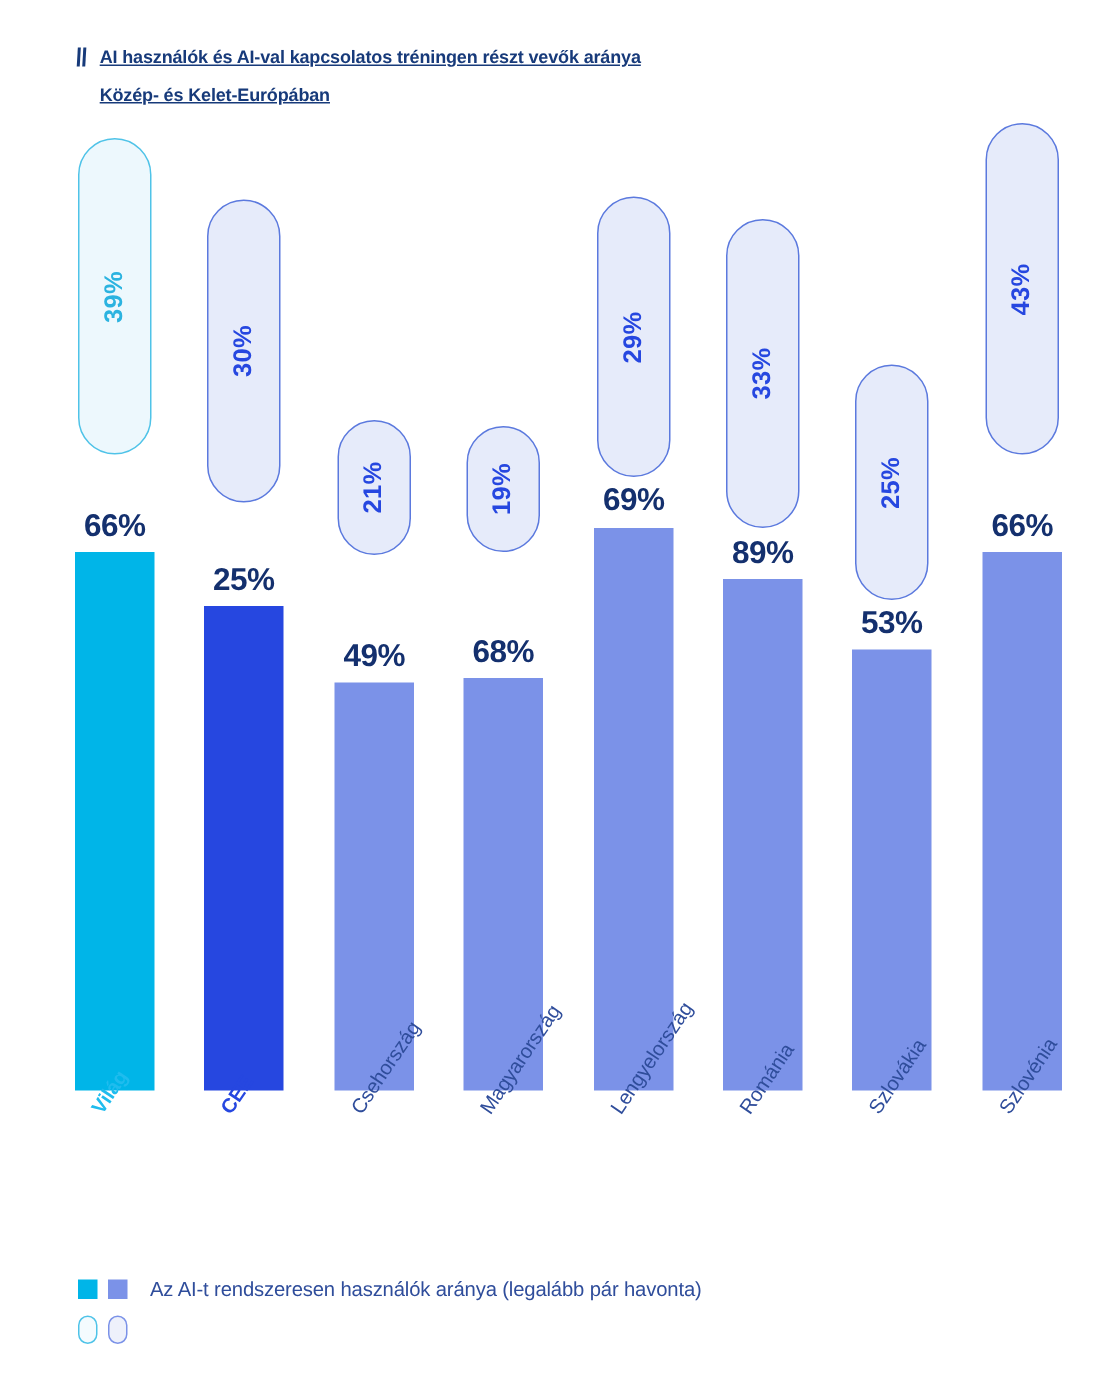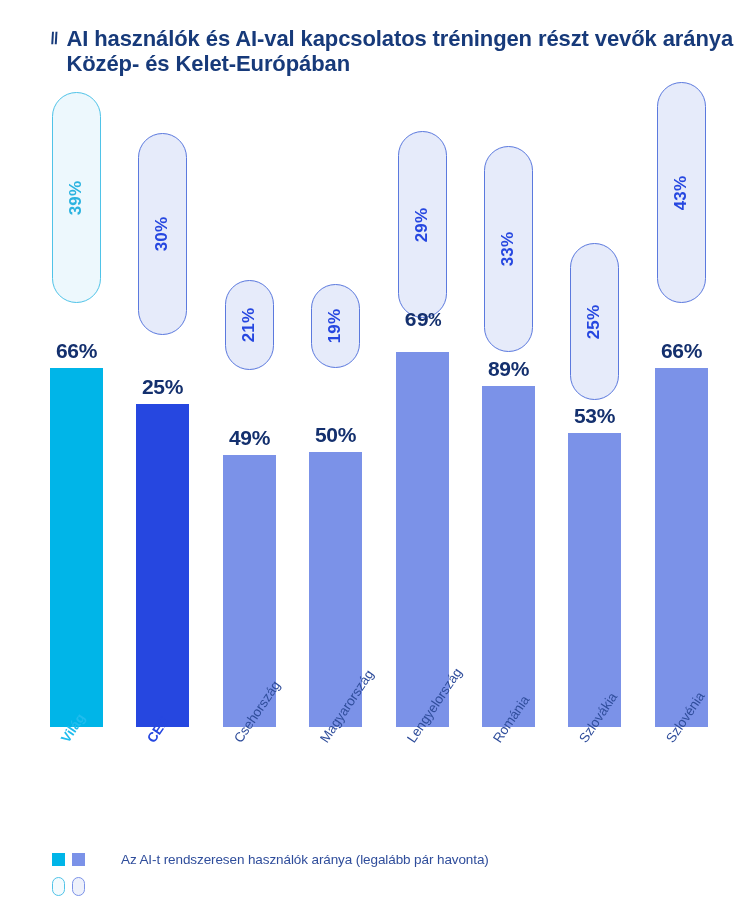--- a/index.html
+++ b/index.html
@@ -35,24 +35,25 @@
     font-size: 17px;
     font-weight: bold;
     line-height: 25px;
     letter-spacing: -1px;
     margin-right: 9px;
     flex: 0 0 auto;
     transform: skewX(-14deg);
   }
   .title-text {
     color: #173A7A;
-    font-size: 22px;
+    font-size: 12px;
     font-weight: bold;
     line-height: 25px;
     letter-spacing: -0.1px;
+    text-decoration: underline;
   }
   .title-line {
     display: block;
     white-space: nowrap;
   }
 
   
   .plot {
     position: absolute;
     left: 0;
@@ -124,21 +125,20 @@
   .legend {
     position: absolute;
     left: 52px;
     top: 846px;
     width: 640px;
   }
   .legend-row {
     display: flex;
     align-items: center;
     height: 27px;
-    gap: 21px;
   }
   .legend-swatches {
     width: 48px;
     display: flex;
     align-items: center;
     gap: 7px;
     flex: 0 0 auto;
   }
   .sw-square {
     width: 13px;
@@ -193,29 +193,29 @@
         </div>
         <div class="bar" style="left: 223px; top: 455px; width: 53px; height: 272px; background: rgb(123, 146, 232);"></div>
         <div class="bar-label" style="left: 217px; top: 426px; width: 65px;">49%</div>
         <div class="cat-label normal" style="left: 231px; top: 737px;">Csehország</div>
       </div>
       <div class="group" style="left: 0px;">
         <div class="pill" style="left: 311px; top: 284px; width: 49px; height: 84px; border: 1.6px solid rgb(91, 121, 222); background: rgb(230, 235, 250);">
           <span class="pill-label" style="color: rgb(38, 71, 224);">19%</span>
         </div>
         <div class="bar" style="left: 309px; top: 452px; width: 53px; height: 275px; background: rgb(123, 146, 232);"></div>
-        <div class="bar-label" style="left: 303px; top: 423px; width: 65px;">50%</div>
+        <div class="bar-label" style="left: 303px; top: 423px; width: 65px;">68%</div>
         <div class="cat-label normal" style="left: 317px; top: 737px;">Magyarország</div>
       </div>
       <div class="group" style="left: 0px;">
         <div class="pill" style="left: 398px; top: 131px; width: 49px; height: 187px; border: 1.6px solid rgb(91, 121, 222); background: rgb(230, 235, 250);">
           <span class="pill-label" style="color: rgb(38, 71, 224);">29%</span>
         </div>
         <div class="bar" style="left: 396px; top: 352px; width: 53px; height: 375px; background: rgb(123, 146, 232);"></div>
-        <div class="bar-label" style="left: 390px; top: 309px; width: 65px; font-family: Liberation Mono, monospace;">69%</div>
+        <div class="bar-label" style="left: 390px; top: 322px; width: 65px;">69%</div>
         <div class="cat-label normal" style="left: 404px; top: 737px;">Lengyelország</div>
       </div>
       <div class="group" style="left: 0px;">
         <div class="pill" style="left: 484px; top: 146px; width: 49px; height: 206px; border: 1.6px solid rgb(91, 121, 222); background: rgb(230, 235, 250);">
           <span class="pill-label" style="color: rgb(38, 71, 224);">33%</span>
         </div>
         <div class="bar" style="left: 482px; top: 386px; width: 53px; height: 341px; background: rgb(123, 146, 232);"></div>
         <div class="bar-label" style="left: 476px; top: 357px; width: 65px;">89%</div>
         <div class="cat-label normal" style="left: 490px; top: 737px;">Románia</div>
       </div>

